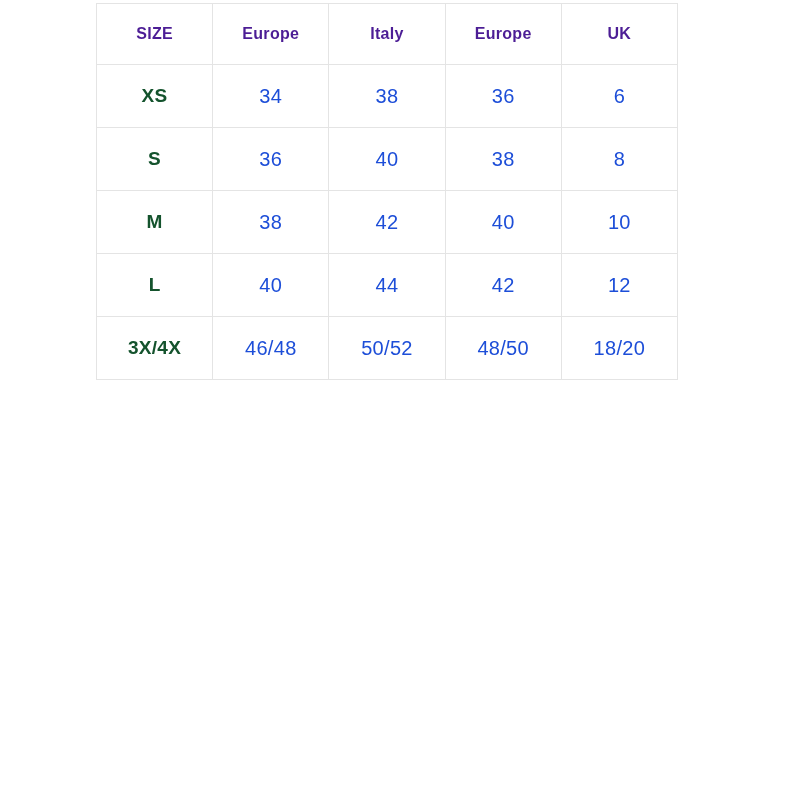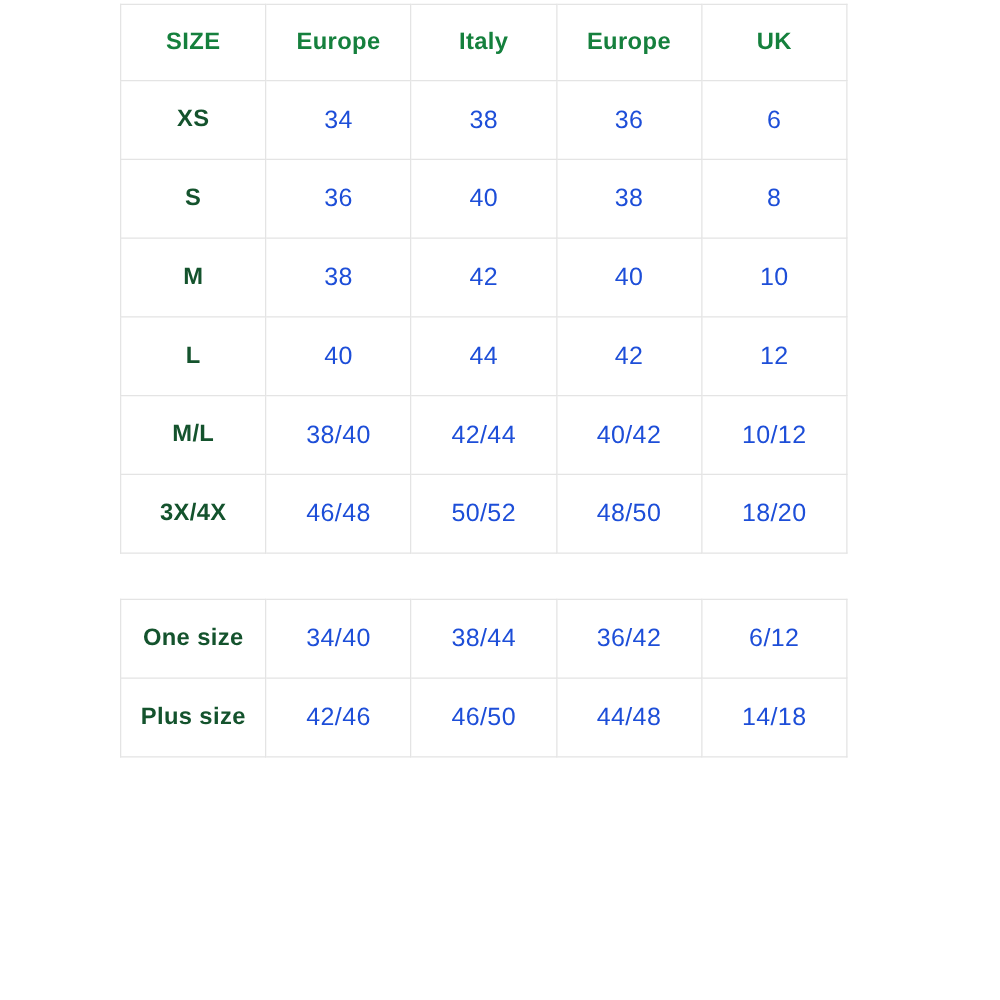--- a/index.html
+++ b/index.html
@@ -28,23 +28,23 @@
   table.size-table td {
     border: 1px solid #e4e4e4;
     text-align: center;
     vertical-align: middle;
     padding: 0;
     overflow: hidden;
     white-space: nowrap;
   }
   table.size-table thead th {
     height: 60px;
-    font-size: 19px;
+    font-size: 16px;
     font-weight: 700;
-    color: #15803d;
+    color: #4c1d95;
     letter-spacing: 0.3px;
   }
   table.size-table td {
     height: 62px;
     font-size: 20px;
     font-weight: 400;
     color: #1d4ed8;
     letter-spacing: 0.3px;
   }
   table.size-table td.row-label {
@@ -97,48 +97,23 @@
         <td>10</td>
       </tr>
       <tr>
         <td class="row-label">L</td>
         <td>40</td>
         <td>44</td>
         <td>42</td>
         <td>12</td>
       </tr>
       <tr>
-        <td class="row-label">M/L</td>
-        <td>38/40</td>
-        <td>42/44</td>
-        <td>40/42</td>
-        <td>10/12</td>
-      </tr>
-      <tr>
         <td class="row-label">3X/4X</td>
         <td>46/48</td>
         <td>50/52</td>
         <td>48/50</td>
         <td>18/20</td>
       </tr>
     </tbody>
   </table>
 
-  <table class="size-table special-table">
-    <tbody>
-      <tr>
-        <td class="row-label">One size</td>
-        <td>34/40</td>
-        <td>38/44</td>
-        <td>36/42</td>
-        <td>6/12</td>
-      </tr>
-      <tr>
-        <td class="row-label">Plus size</td>
-        <td>42/46</td>
-        <td>46/50</td>
-        <td>44/48</td>
-        <td>14/18</td>
-      </tr>
-    </tbody>
-  </table>
 
 </div>
 
 </body></html>

